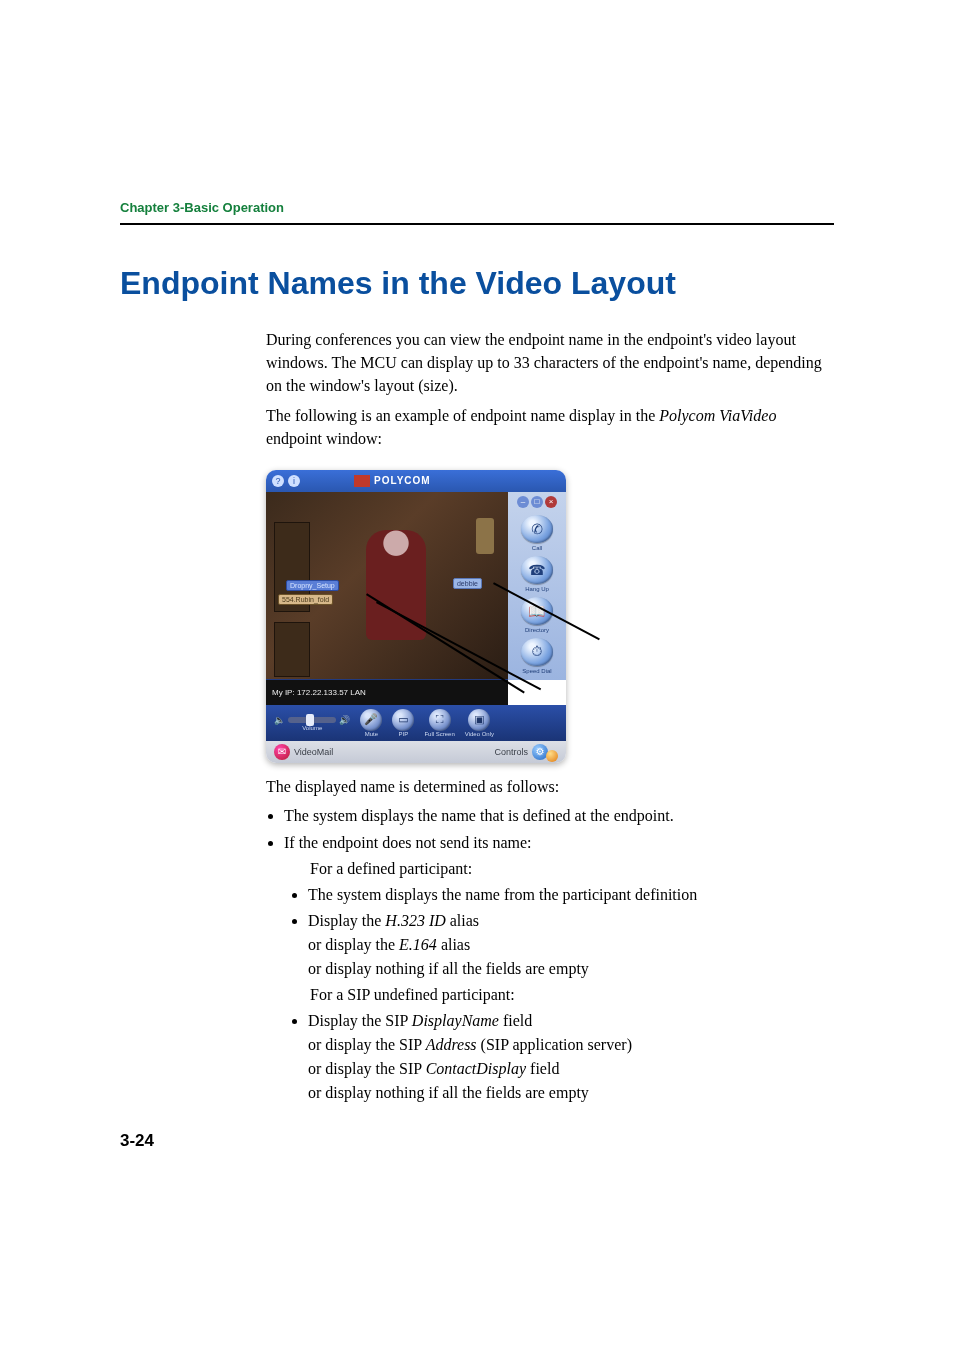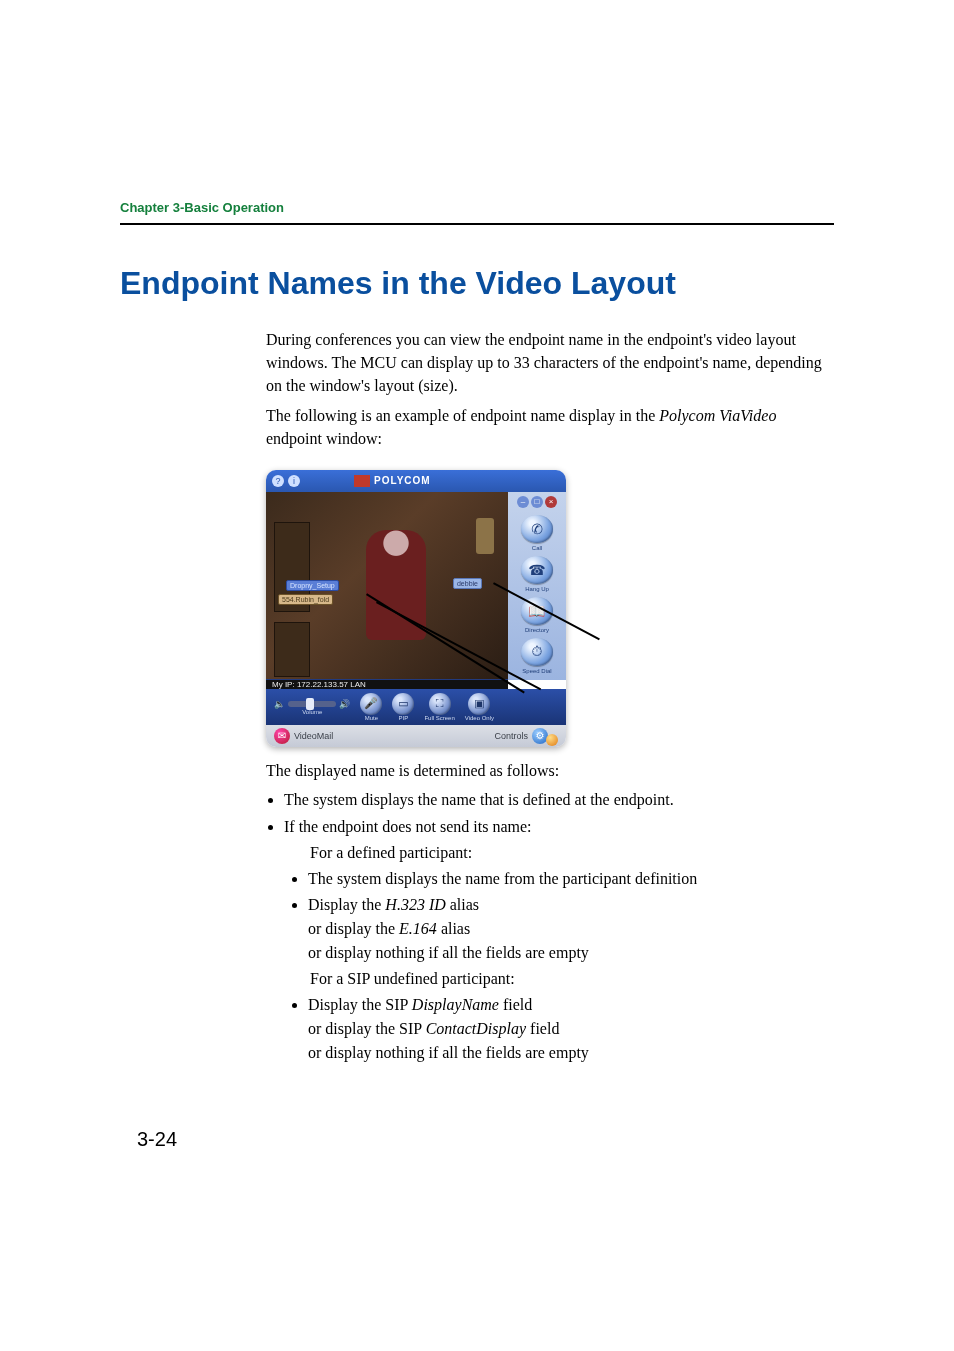--- a/index.html
+++ b/index.html
@@ -116,21 +116,21 @@
       background: radial-gradient(circle at 35% 30%, #eef5ff 10%, #7aa3e0 60%, #3d6ab8);
       display: flex; align-items: center; justify-content: center;
       font-size: 14px; color: #1f3f7b;
       box-shadow: inset -1px -1px 2px rgba(0,0,0,.3), 0 1px 1px rgba(0,0,0,.3);
     }
     .pw-sidelabel { font-size: 6px; color: #22407a; margin-top: -1px; margin-bottom: 2px;}
     .pw-ip {
       background: #111;
       color: #ececec;
       font-size: 8px;
-      padding: 0 6px;
+      padding: 8px 6px;
       width: 242px;
     }
     .pw-bottom {
       background: linear-gradient(#2b4fa8, #1a3476);
       display: flex;
       align-items: center;
       padding: 4px 8px;
       gap: 10px;
     }
     .pw-ctrl { display:flex; flex-direction:column; align-items:center; font-size:6px; color:#cdd9f1; }
@@ -161,23 +161,22 @@
     .list-l1 > li { font-size: 16px; line-height: 1.5; margin-bottom: 3px; list-style: disc; }
     .sub { margin-left: 26px; font-size: 16px; line-height: 1.5; }
     .sub-head { margin-top: 2px; }
     .list-l2 { padding-left: 24px; margin: 2px 0; }
     .list-l2 > li { list-style: disc; font-size: 16px; line-height: 1.5; }
     .page-num {
       position: absolute;
       left: 120px;
       bottom: 200px;
       font-family: Arial, sans-serif;
-      font-weight: normal;
-      font-size: 20px;
-      margin-left: 17px;
+      font-weight: bold;
+      font-size: 17px;
     }
   </style>
 </head>
 <body>
 
 <div class="page">
   <div class="chapter-header">Chapter 3-Basic Operation</div>
   <hr class="hr">
 
   <h1 class="h1">Endpoint Names in the Video Layout</h1>
@@ -283,20 +282,21 @@
           <li>
             <span>Display the </span><span class="italic">H.323 ID</span><span> alias</span>
             <div><span>or display the </span><span class="italic">E.164</span><span> alias</span></div>
             <div>or display nothing if all the fields are empty</div>
           </li>
         </ul>
         <div class="sub sub-head">For a SIP undefined participant:</div>
         <ul class="list-l2 sub">
           <li>
             <span>Display the SIP </span><span class="italic">DisplayName</span><span> field</span>
+            <div><span>or display the SIP </span><span class="italic">Address</span><span> (SIP application server)</span></div>
             <div><span>or display the SIP </span><span class="italic">ContactDisplay</span><span> field</span></div>
             <div>or display nothing if all the fields are empty</div>
           </li>
         </ul>
       </li>
     </ul>
   </div>
 </div>
 
 <div class="page-num">3-24</div>

